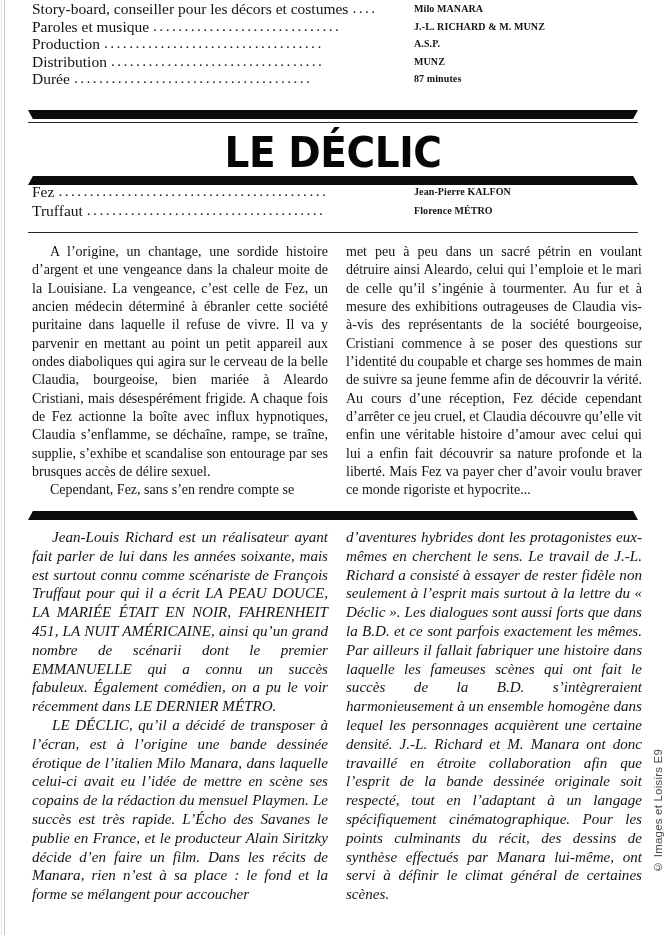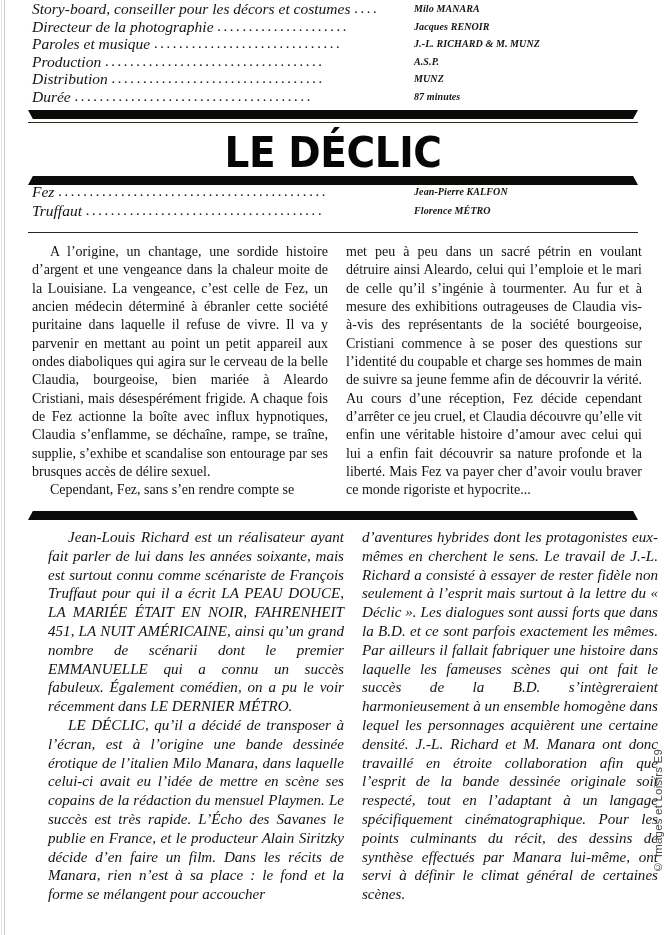--- a/index.html
+++ b/index.html
@@ -50,21 +50,20 @@
     top: 0px;
     width: 600px;
   }
   .credit-row {
     display: flex;
     align-items: center;
     height: 17.5px;
     font-size: 15.5px;
     line-height: 17.5px;
     white-space: nowrap;
-    font-style: italic;
   }
   .credit-label {
     flex: 0 0 auto;
   }
   .credit-dots {
     flex: 1 1 auto;
     overflow: hidden;
     white-space: nowrap;
     margin: 0 4px;
     letter-spacing: 2.4px;
@@ -154,21 +153,21 @@
 
   
   #synopsis {
     left: 32px;
     top: 243px;
     width: 610px;
   }
 
   
   #commentary {
-    left: 48px;
+    left: 32px;
     top: 528px;
     width: 610px;
   }
   #commentary p {
     font-style: italic;
     font-size: 15.1px;
     line-height: 18.8px;
     text-indent: 20px;
   }
   #commentary .col.right p {
@@ -197,25 +196,20 @@
   <div class="edge-rule-2"></div>
   <div class="edge-rule"></div>
 
   <div class="credits">
     <div class="credit-row">
       <span class="credit-label">Story-board, conseiller pour les décors et costumes</span>
       <span class="credit-dots">....</span>
       <span class="credit-value">Milo MANARA</span>
     </div>
     <div class="credit-row">
-      <span class="credit-label">Directeur de la photographie</span>
-      <span class="credit-dots">.....................</span>
-      <span class="credit-value">Jacques RENOIR</span>
-    </div>
-    <div class="credit-row">
       <span class="credit-label">Paroles et musique</span>
       <span class="credit-dots">..............................</span>
       <span class="credit-value">J.-L. RICHARD &amp; M. MUNZ</span>
     </div>
     <div class="credit-row">
       <span class="credit-label">Production</span>
       <span class="credit-dots">...................................</span>
       <span class="credit-value">A.S.P.</span>
     </div>
     <div class="credit-row">

